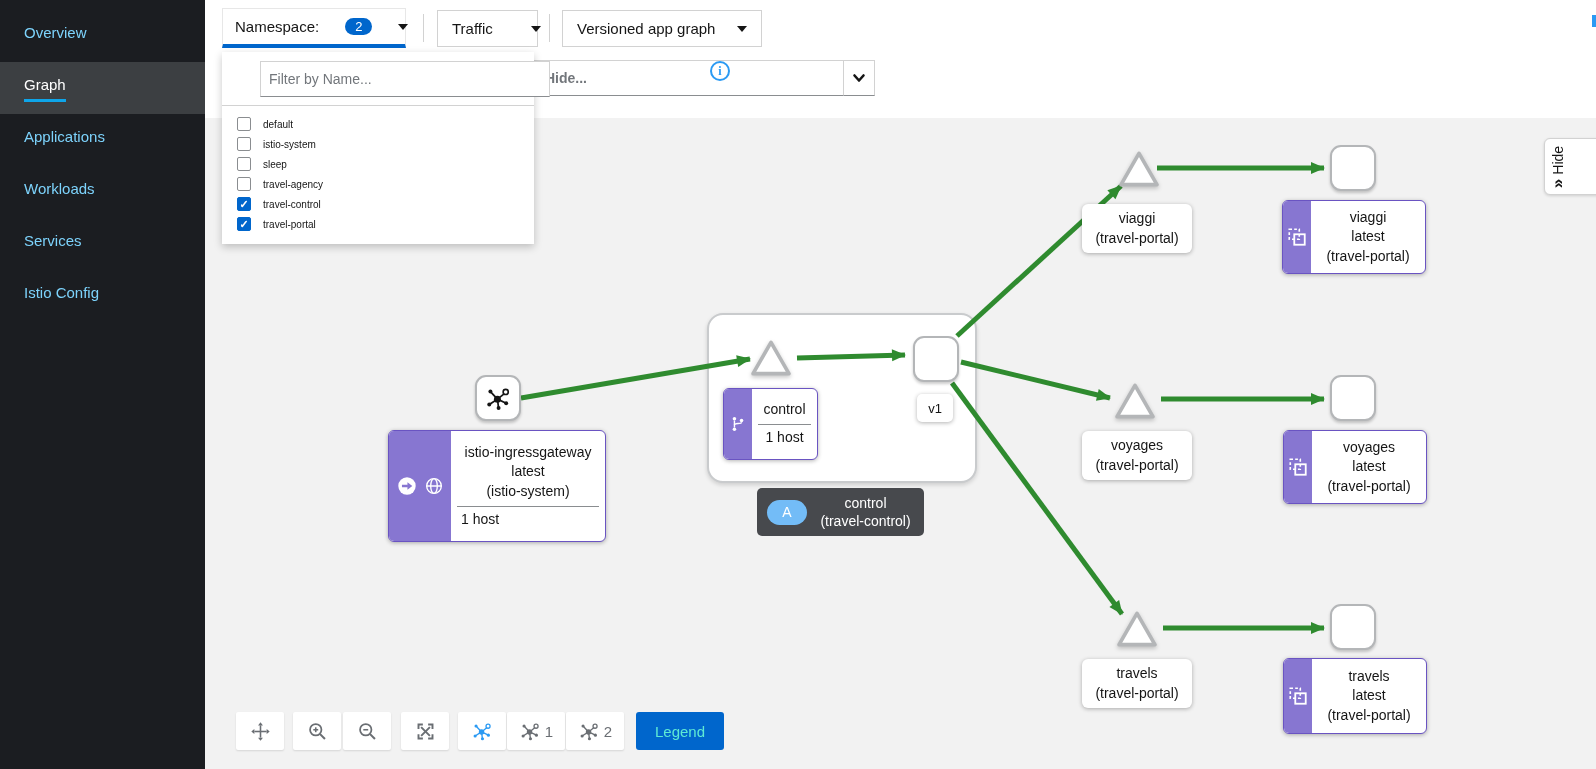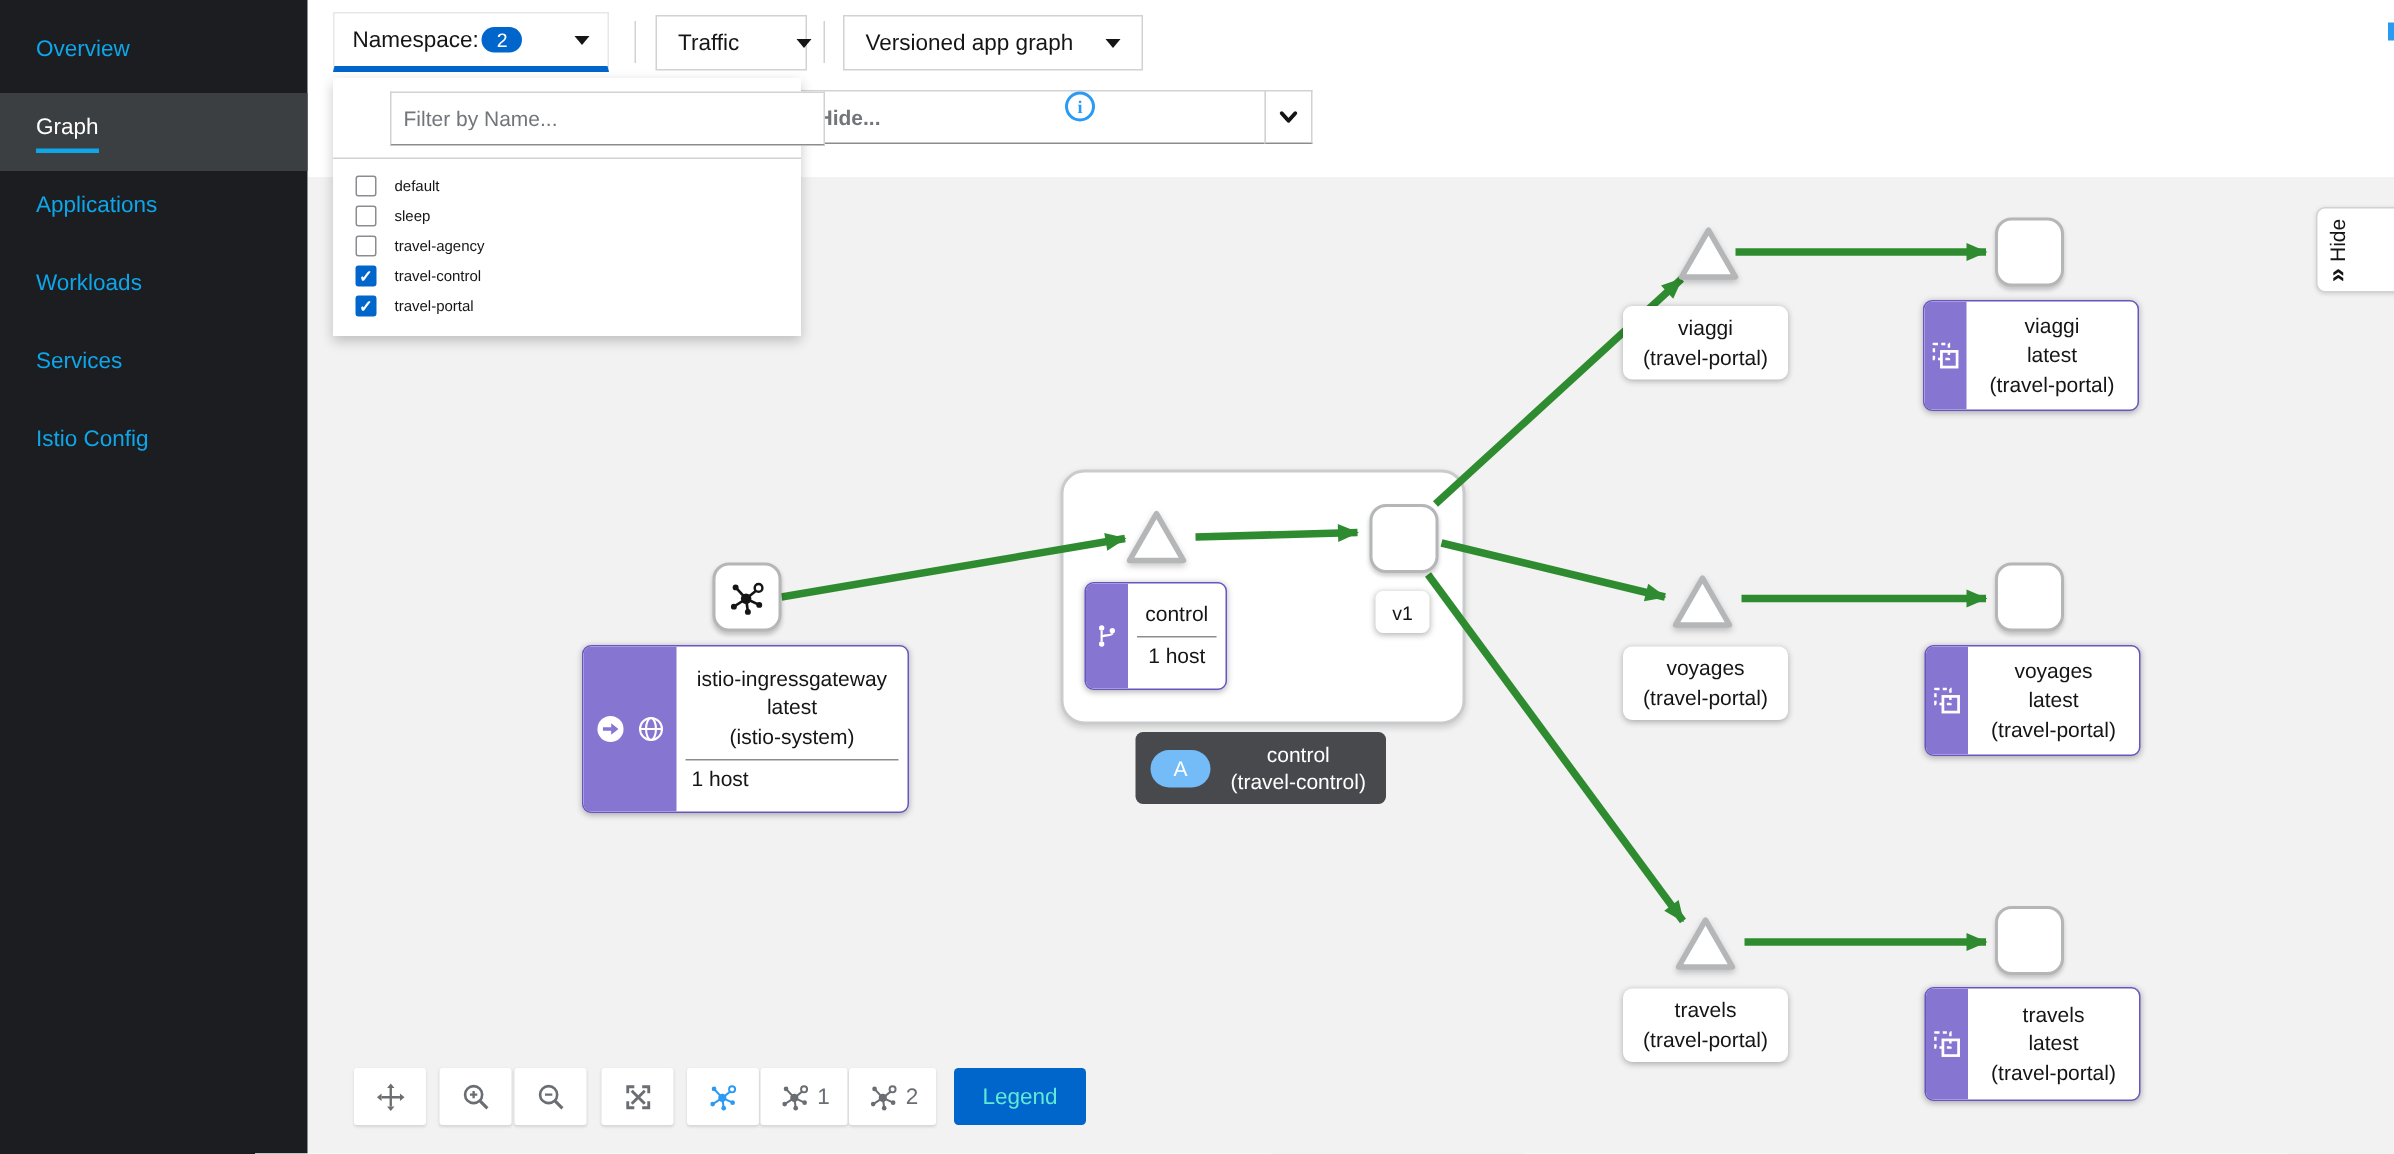--- a/index.html
+++ b/index.html
@@ -1,30 +1,30 @@
 <!DOCTYPE html>
 <html><head>
 <meta charset="utf-8">
 <style>
   * { box-sizing: border-box; margin: 0; padding: 0; }
   html,body { width:1596px; height:769px; overflow:hidden; }
   body { font-family: "Liberation Sans", sans-serif; color:#151515; background:#fff; position:relative; }
 
   
   .sidebar { position:absolute; left:0; top:0; width:205px; height:769px; background:#1b1d21; z-index:6; }
-  .nav-item { display:block; padding:14px 24px 12px 24px; font-size:15px; color:#0ea5e9; cursor:pointer; }
+  .nav-item { display:block; padding:14px 24px 12px 24px; font-size:15px; color:#7dd3fc; cursor:pointer; }
   .nav-item.active { background:#3c3f42; color:#fff; }
   .nav-label { display:inline-block; padding-bottom:9px; }
   .nav-item.active .nav-label { border-bottom:3px solid #0ea5e9; padding-bottom:6px; min-width:42px; }
 
   
   .header { position:absolute; left:205px; top:0; width:1391px; height:118px; background:#fff; z-index:5; }
   .ns-btn { position:absolute; left:17px; top:8px; width:184px; height:40px; background:#fff;
             border:1px solid #e7e7e7; border-bottom:4px solid #0066cc; display:flex; align-items:center;
-            padding:0 12px; gap:2px; font-size:15px; cursor:pointer; }
+            padding:0 12px; gap:26px; font-size:15px; cursor:pointer; }
   .badge { background:#0066cc; color:#fff; border-radius:10px; font-size:13px; padding:1px 10px; }
   .caret { width:0; height:0; border-left:5px solid transparent; border-right:5px solid transparent; border-top:6px solid #151515; margin-left:auto; }
   .vsep { position:absolute; top:14px; width:1px; height:28px; background:#d2d2d2; }
   .sel-btn { position:absolute; top:10px; height:37px; background:#fff; border:1px solid #d2d2d2;
              display:flex; align-items:center; gap:12px; padding:0 14px; font-size:15px; cursor:pointer; }
   .txt-input { position:absolute; height:36px; border:1px solid #d2d2d2; border-bottom-color:#8a8d90; background:#fff;
                font-size:14px; padding:0 8px; color:#151515; font-family:"Liberation Sans",sans-serif; }
   .txt-input::placeholder { color:#72767b; }
   .hide-caret-box { position:absolute; left:638px; top:60px; width:32px; height:36px; border:1px solid #d2d2d2;
                     border-bottom-color:#8a8d90; border-left:1px solid #d2d2d2; background:#fff; display:flex; align-items:center; justify-content:center; cursor:pointer; }
@@ -406,20 +406,24 @@
     <div class="ns-filter">
       <input class="txt-input" style="position: static; width: 100%; margin-left: 27px;" placeholder="Filter by Name...">
     </div>
     <div class="ns-divider"></div>
     <div class="ns-opt">
       <span class="cb"></span>
       <span>default</span>
     </div>
     <div class="ns-opt">
       <span class="cb"></span>
+      <span>istio-system</span>
+    </div>
+    <div class="ns-opt">
+      <span class="cb"></span>
       <span>sleep</span>
     </div>
     <div class="ns-opt">
       <span class="cb"></span>
       <span>travel-agency</span>
     </div>
     <div class="ns-opt">
       <span class="cb checked"></span>
       <span>travel-control</span>
     </div>

